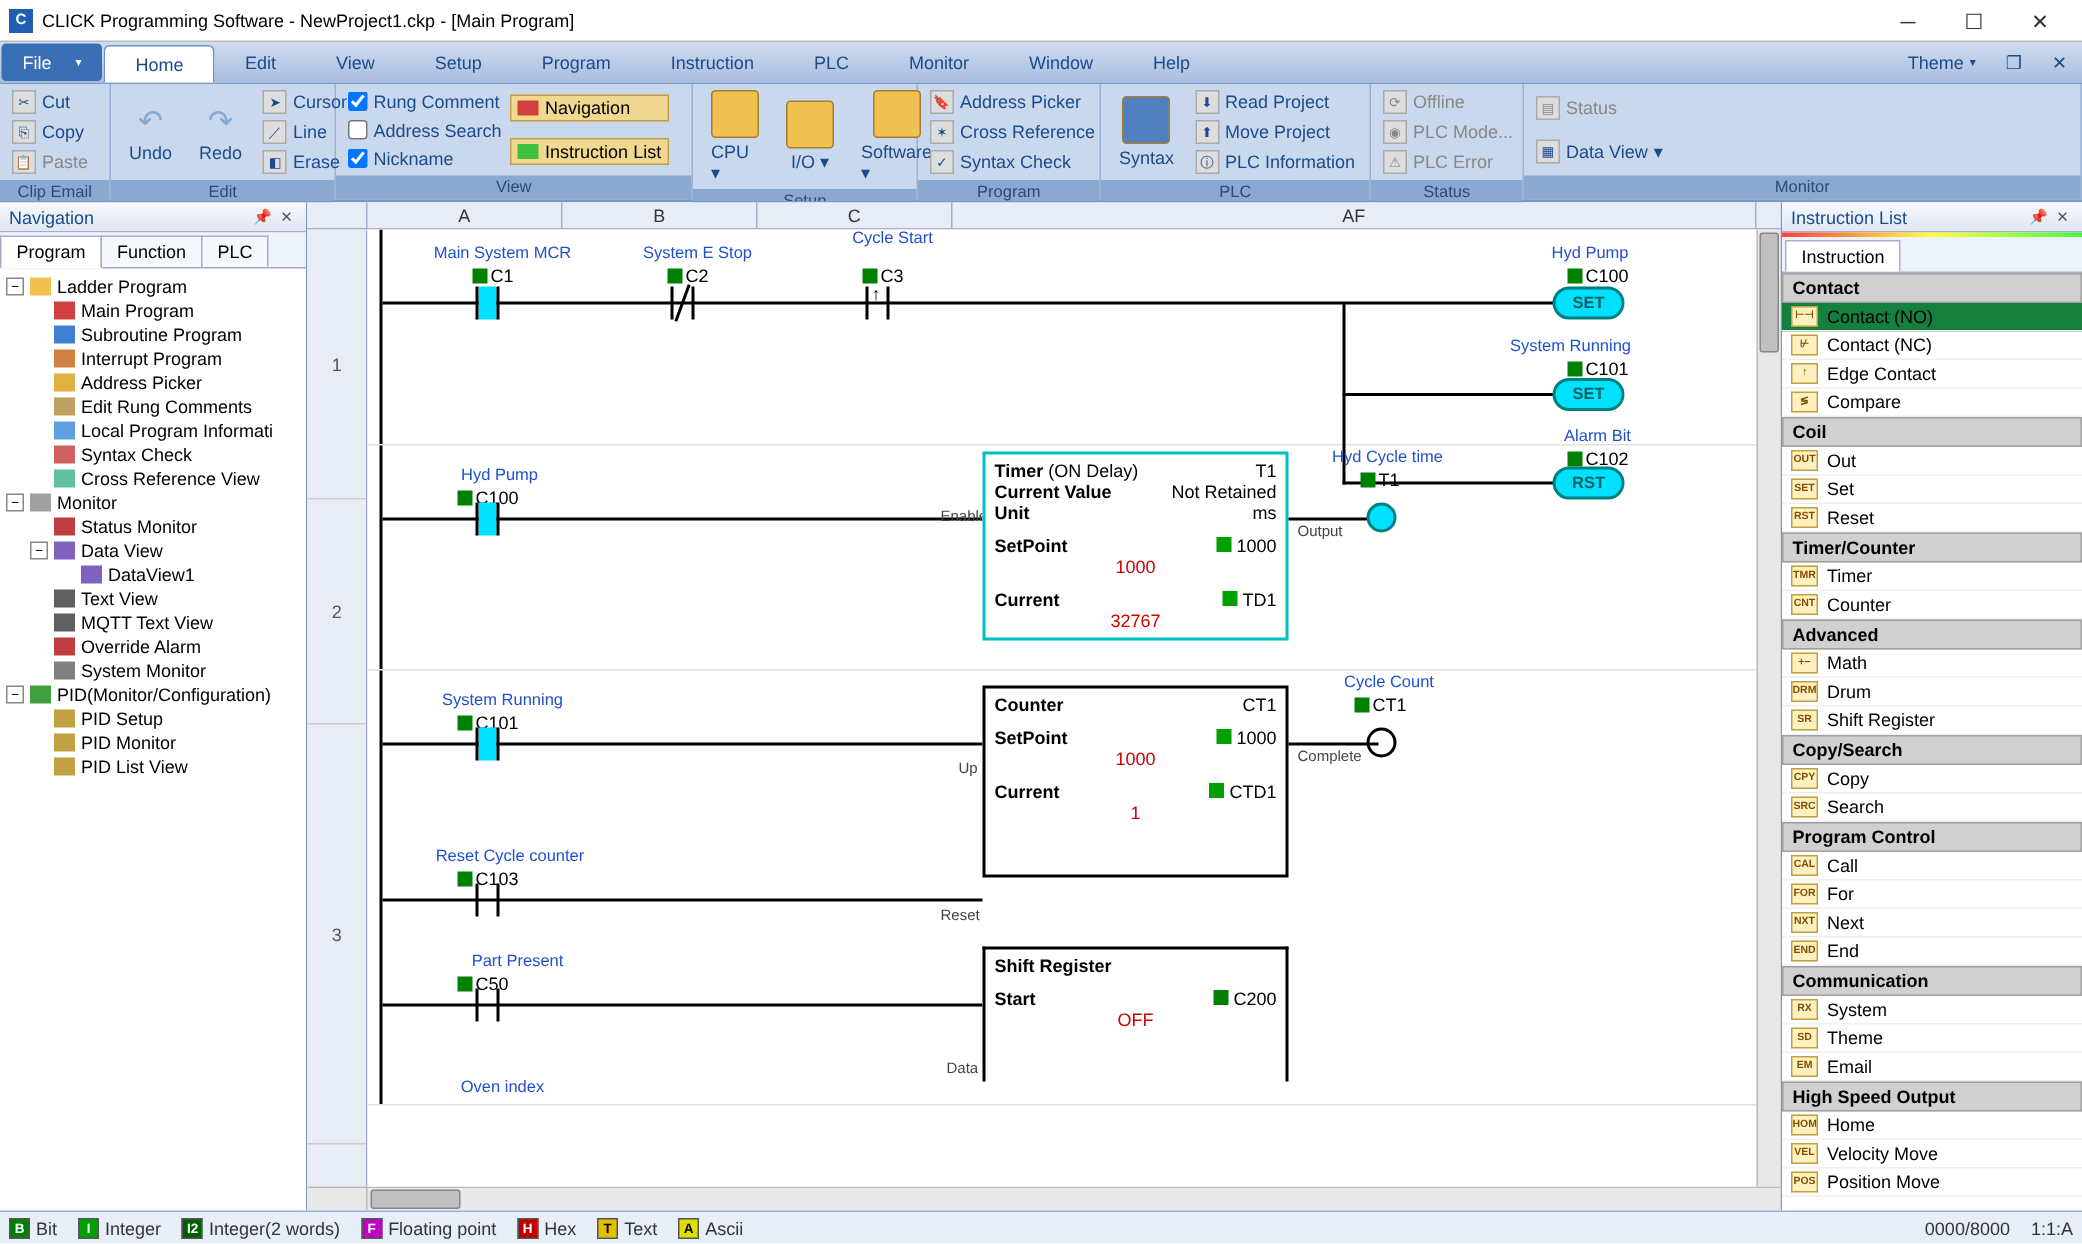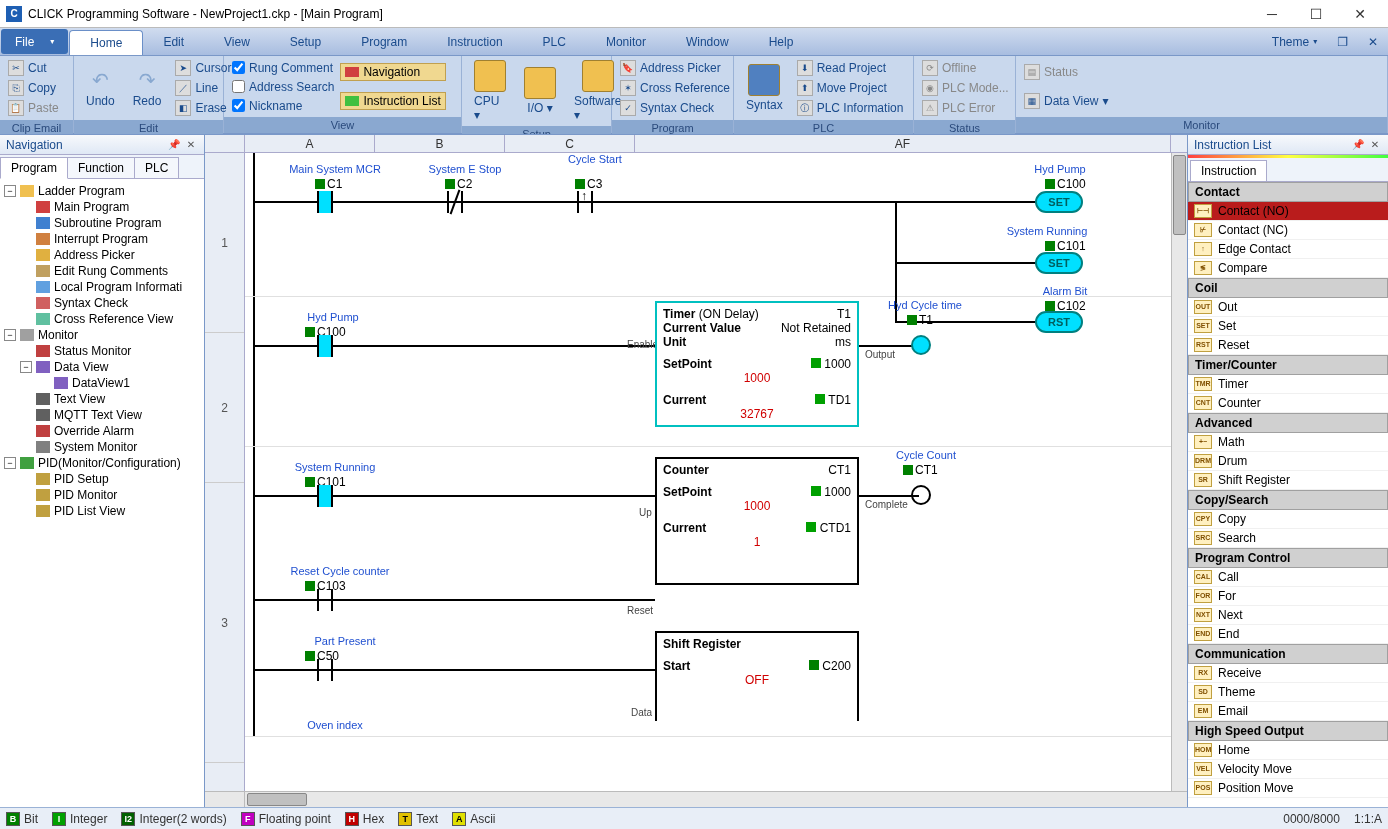--- a/index.html
+++ b/index.html
@@ -102,21 +102,21 @@
 .fn-side-label { position: absolute; font-size: 10px; color: #444; }
 
 
 .instr-panel { width: 200px; }
 .instr-tabs { display: flex; background: #eef3fa; border-bottom: 1px solid #aac; }
 .instr-tab { padding: 3px 10px; border: 1px solid #aac; border-bottom: none; background: #fff; margin-top: 2px; margin-left: 2px; }
 .gradient-bar { height: 3px; background: linear-gradient(to right, #ff4040, #ffff40, #40ff40); }
 .instr-body { flex: 1; overflow: auto; }
 .instr-group { background: #d0d0d0; border: 1px solid #a0a0a0; padding: 2px 6px; font-weight: bold; }
 .instr-item { display: flex; align-items: center; gap: 6px; padding: 2px 6px; border-bottom: 1px solid #f0f0f0; }
-.instr-item.sel { background: #b91c1c; }
+.instr-item.sel { background: #15803d; }
 .instr-icon { width: 18px; height: 14px; background: #fff0c0; border: 1px solid #c0a040; font-size: 7px; text-align: center; line-height: 12px; color: #805000; font-weight: bold; overflow: hidden; }
 
 
 .statusbar { height: 22px; background: #e8eef7; border-top: 1px solid #9ab2d6; display: flex; align-items: center; padding: 0 6px; gap: 14px; }
 .statusbar .sb-item { display: flex; align-items: center; gap: 4px; color: #333; }
 .sb-box { width: 14px; height: 14px; border: 1px solid #555; display: inline-flex; align-items: center; justify-content: center; font-size: 9px; font-weight: bold; color: #fff; }
 .sb-spacer { flex: 1; }
 </style>
 </head>
 <body>
@@ -768,21 +768,21 @@
           <span class="instr-icon">NXT</span>
           <span>Next</span>
         </div>
       <div class="instr-item">
           <span class="instr-icon">END</span>
           <span>End</span>
         </div>
       <div class="instr-group">Communication</div>
       <div class="instr-item">
           <span class="instr-icon">RX</span>
-          <span>Receive</span>
+          <span>System</span>
         </div>
       <div class="instr-item">
           <span class="instr-icon">SD</span>
           <span>Theme</span>
         </div>
       <div class="instr-item">
           <span class="instr-icon">EM</span>
           <span>Email</span>
         </div>
       <div class="instr-group">High Speed Output</div>

